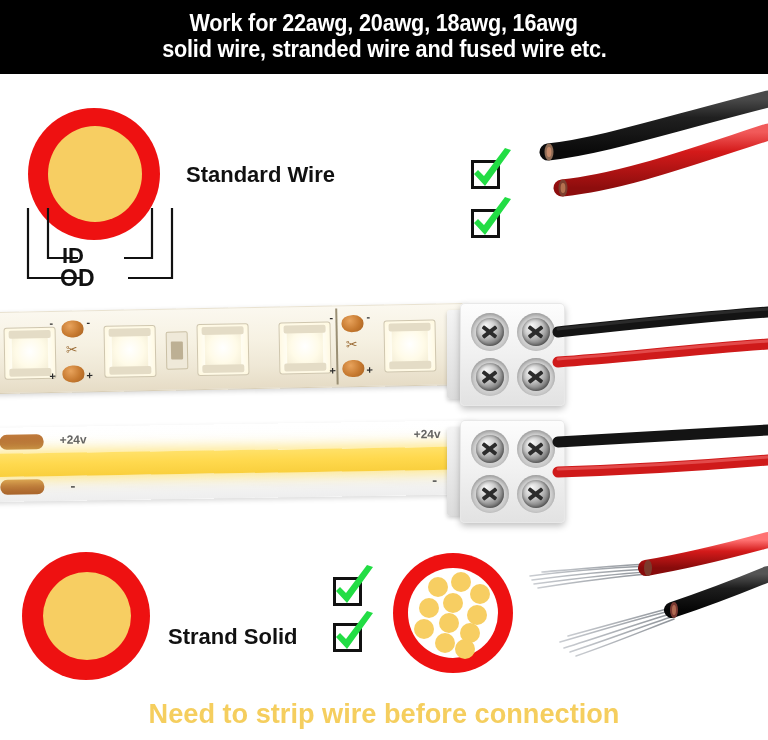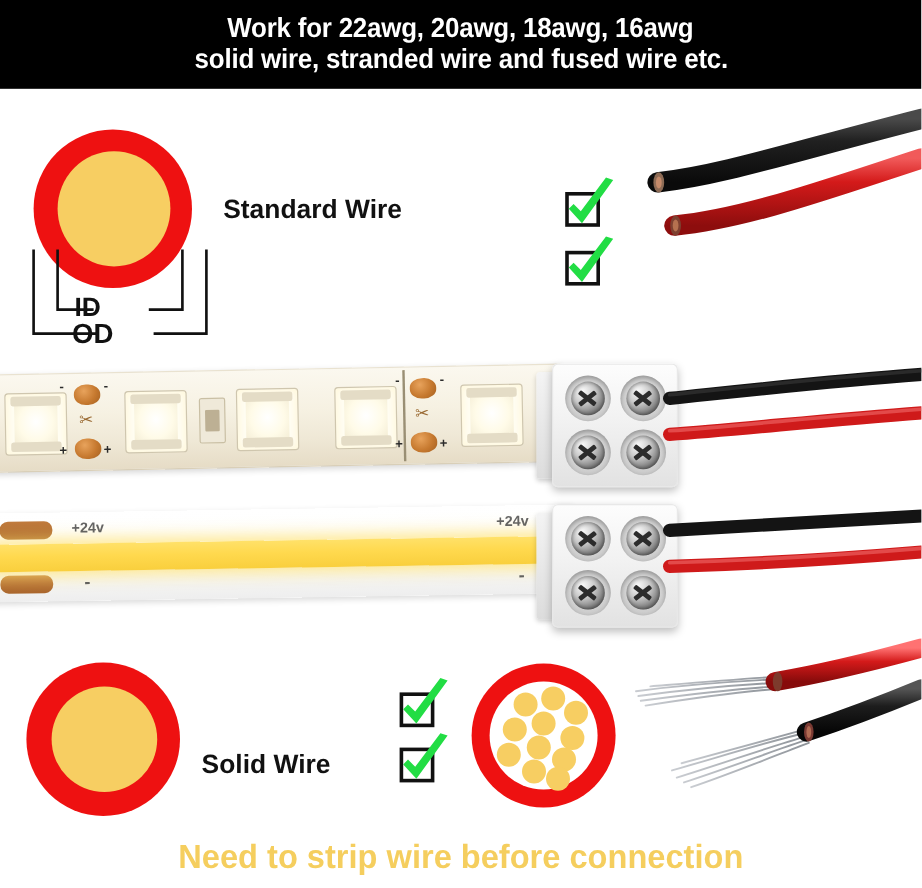--- a/index.html
+++ b/index.html
@@ -253,21 +253,21 @@
   </svg>
 
   <div class="ring" style="left:22px;top:552px;width:128px;height:128px;"></div>
   <div class="ring-core" style="left:43px;top:572px;width:88px;height:88px;"></div>
 
   <div class="chkbox" style="left:333px;top:577px;width:29px;height:29px;"></div>
   <svg class="chk-mark" style="left:330px;top:565px;width:48px;height:46px;" viewBox="0 0 48 46">
     <path d="M6,26 L17,38 L43,2 L37,0 L16,28 L10,22 Z" fill="#22dd44"></path>
   </svg>
 
-  <div class="label-txt" style="left:168px;top:624px;font-size:22px;">Solid Wire</div>
+  <div class="label-txt" style="left:168px;top:624px;font-size:22px;">Strand Solid</div>
   <div class="chkbox" style="left:333px;top:623px;width:29px;height:29px;"></div>
   <svg class="chk-mark" style="left:330px;top:611px;width:48px;height:46px;" viewBox="0 0 48 46">
     <path d="M6,26 L17,38 L43,2 L37,0 L16,28 L10,22 Z" fill="#22dd44"></path>
   </svg>
 
   <svg style="position:absolute;left:391px;top:551px;width:124px;height:124px;" viewBox="0 0 124 124">
     <circle cx="62" cy="62" r="60" fill="#ee1111"></circle>
     <circle cx="62" cy="62" r="45" fill="#ffffff"></circle>
     <g fill="#f7ce62">
       <circle cx="47" cy="36" r="10"></circle>

